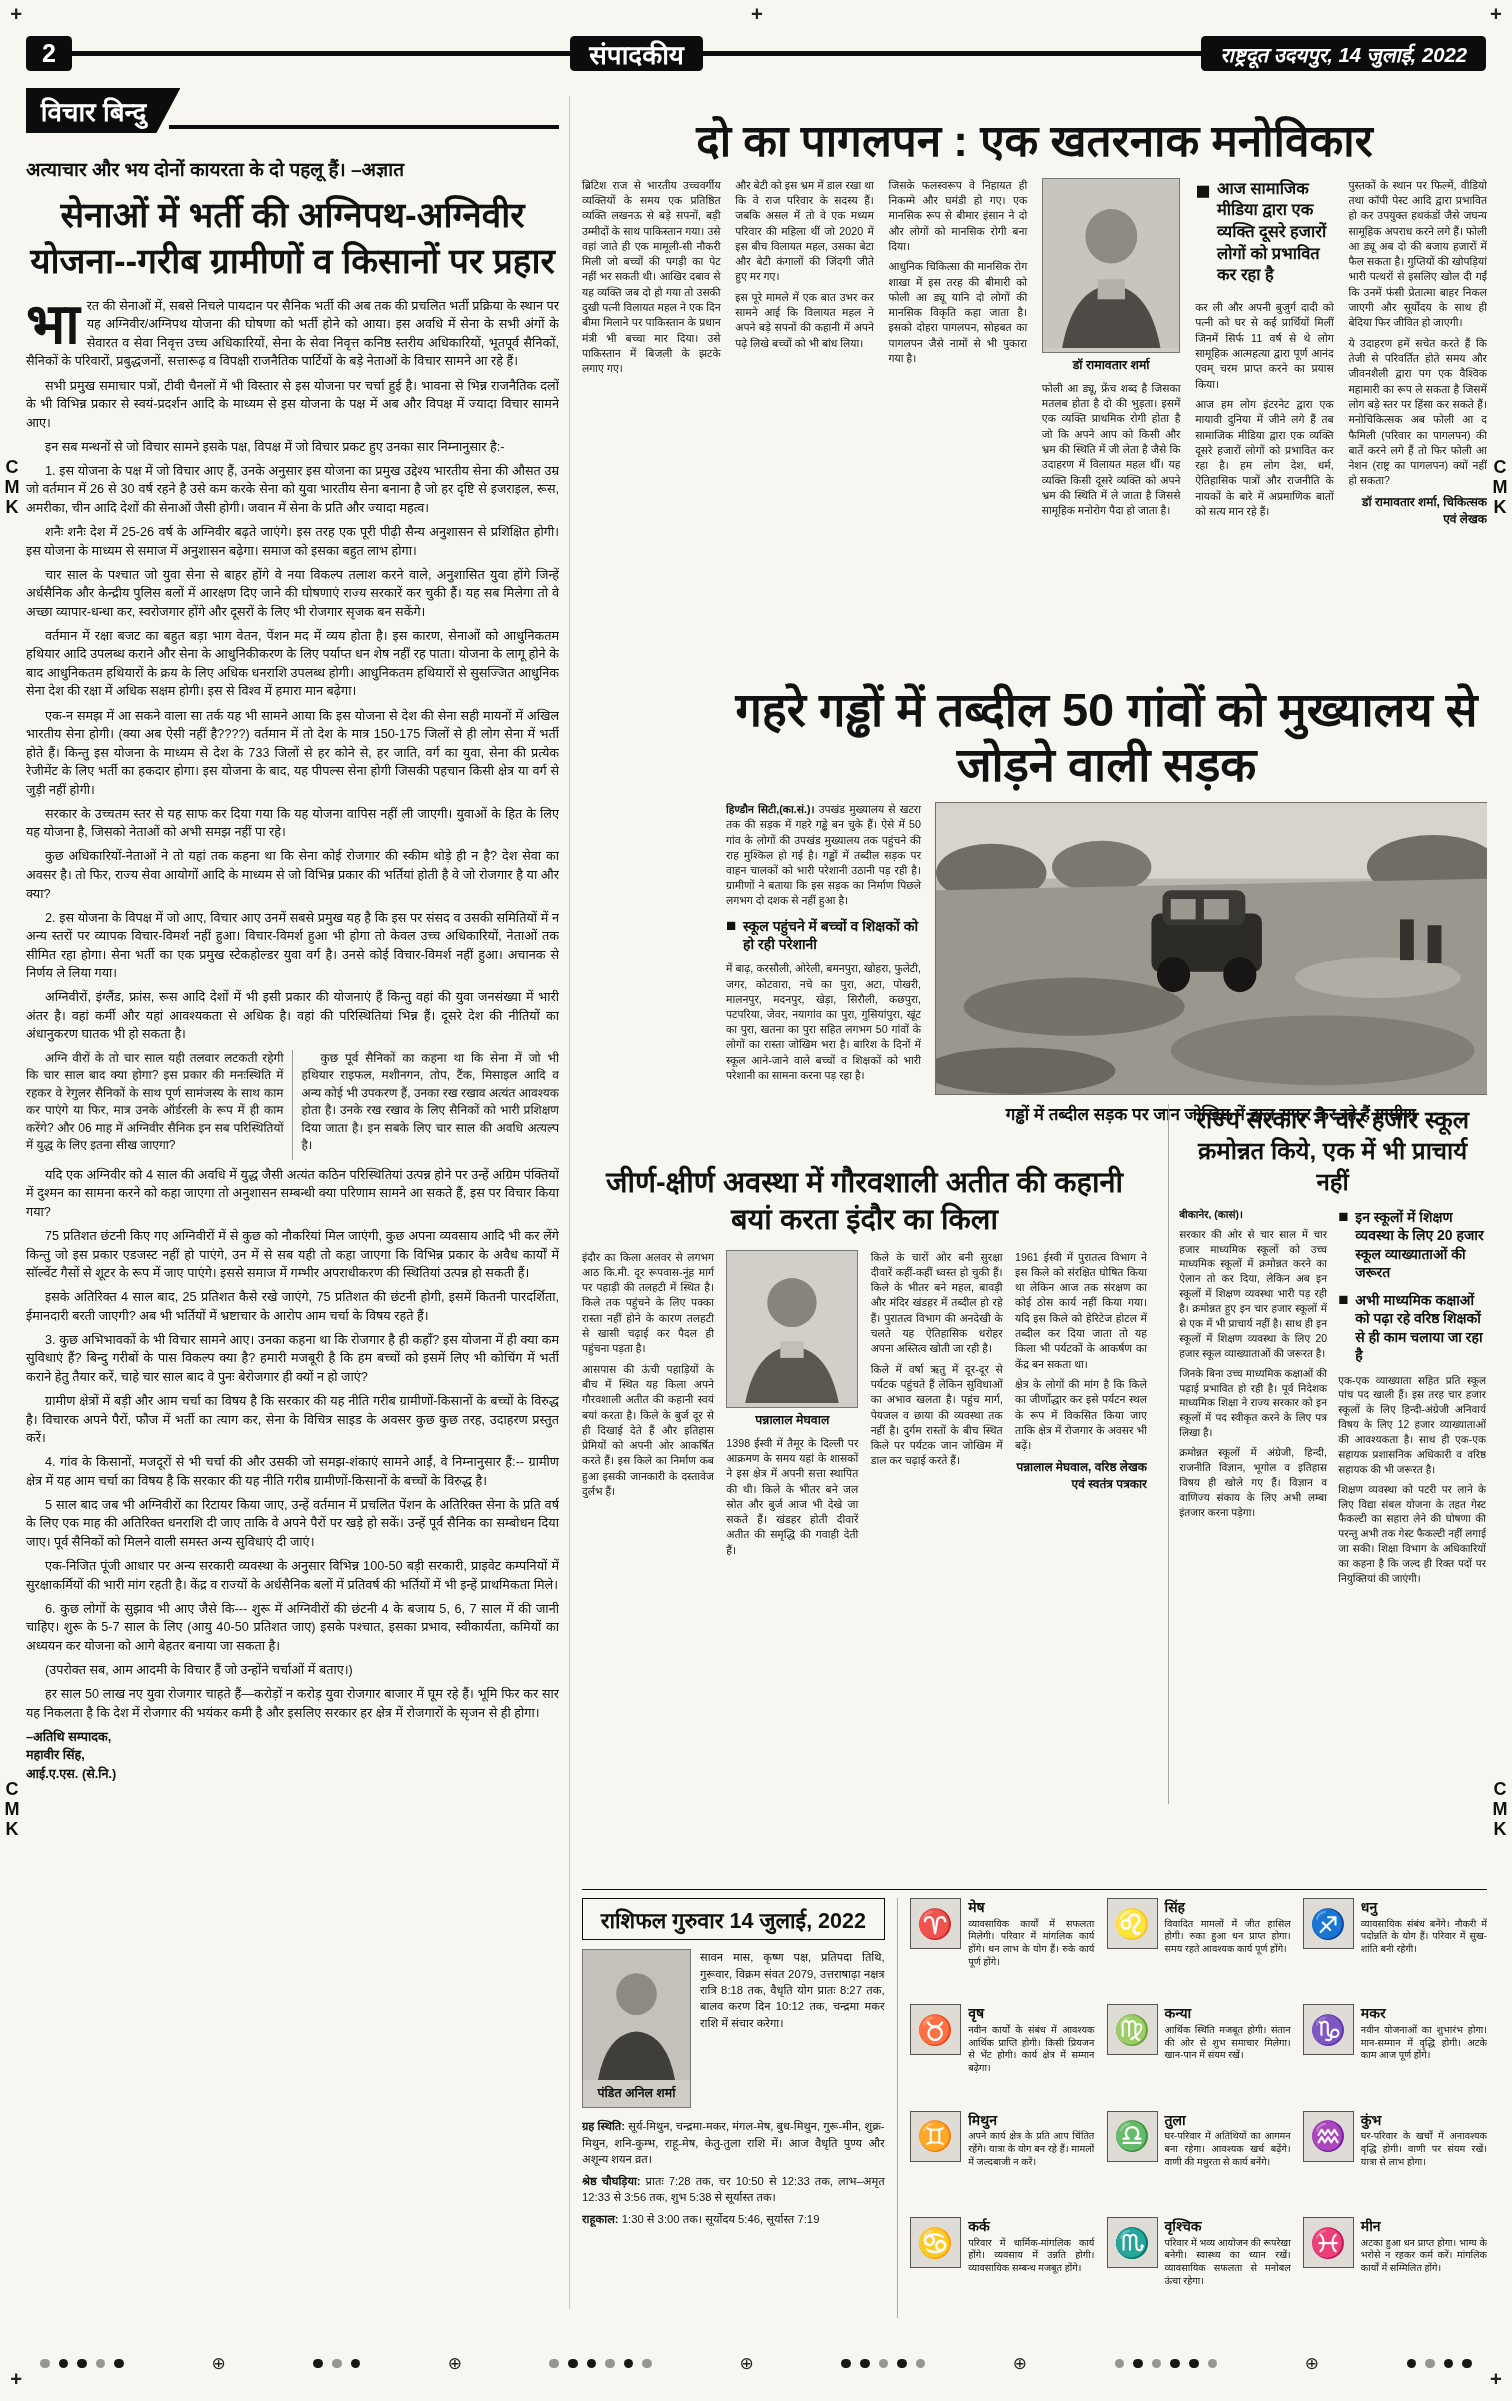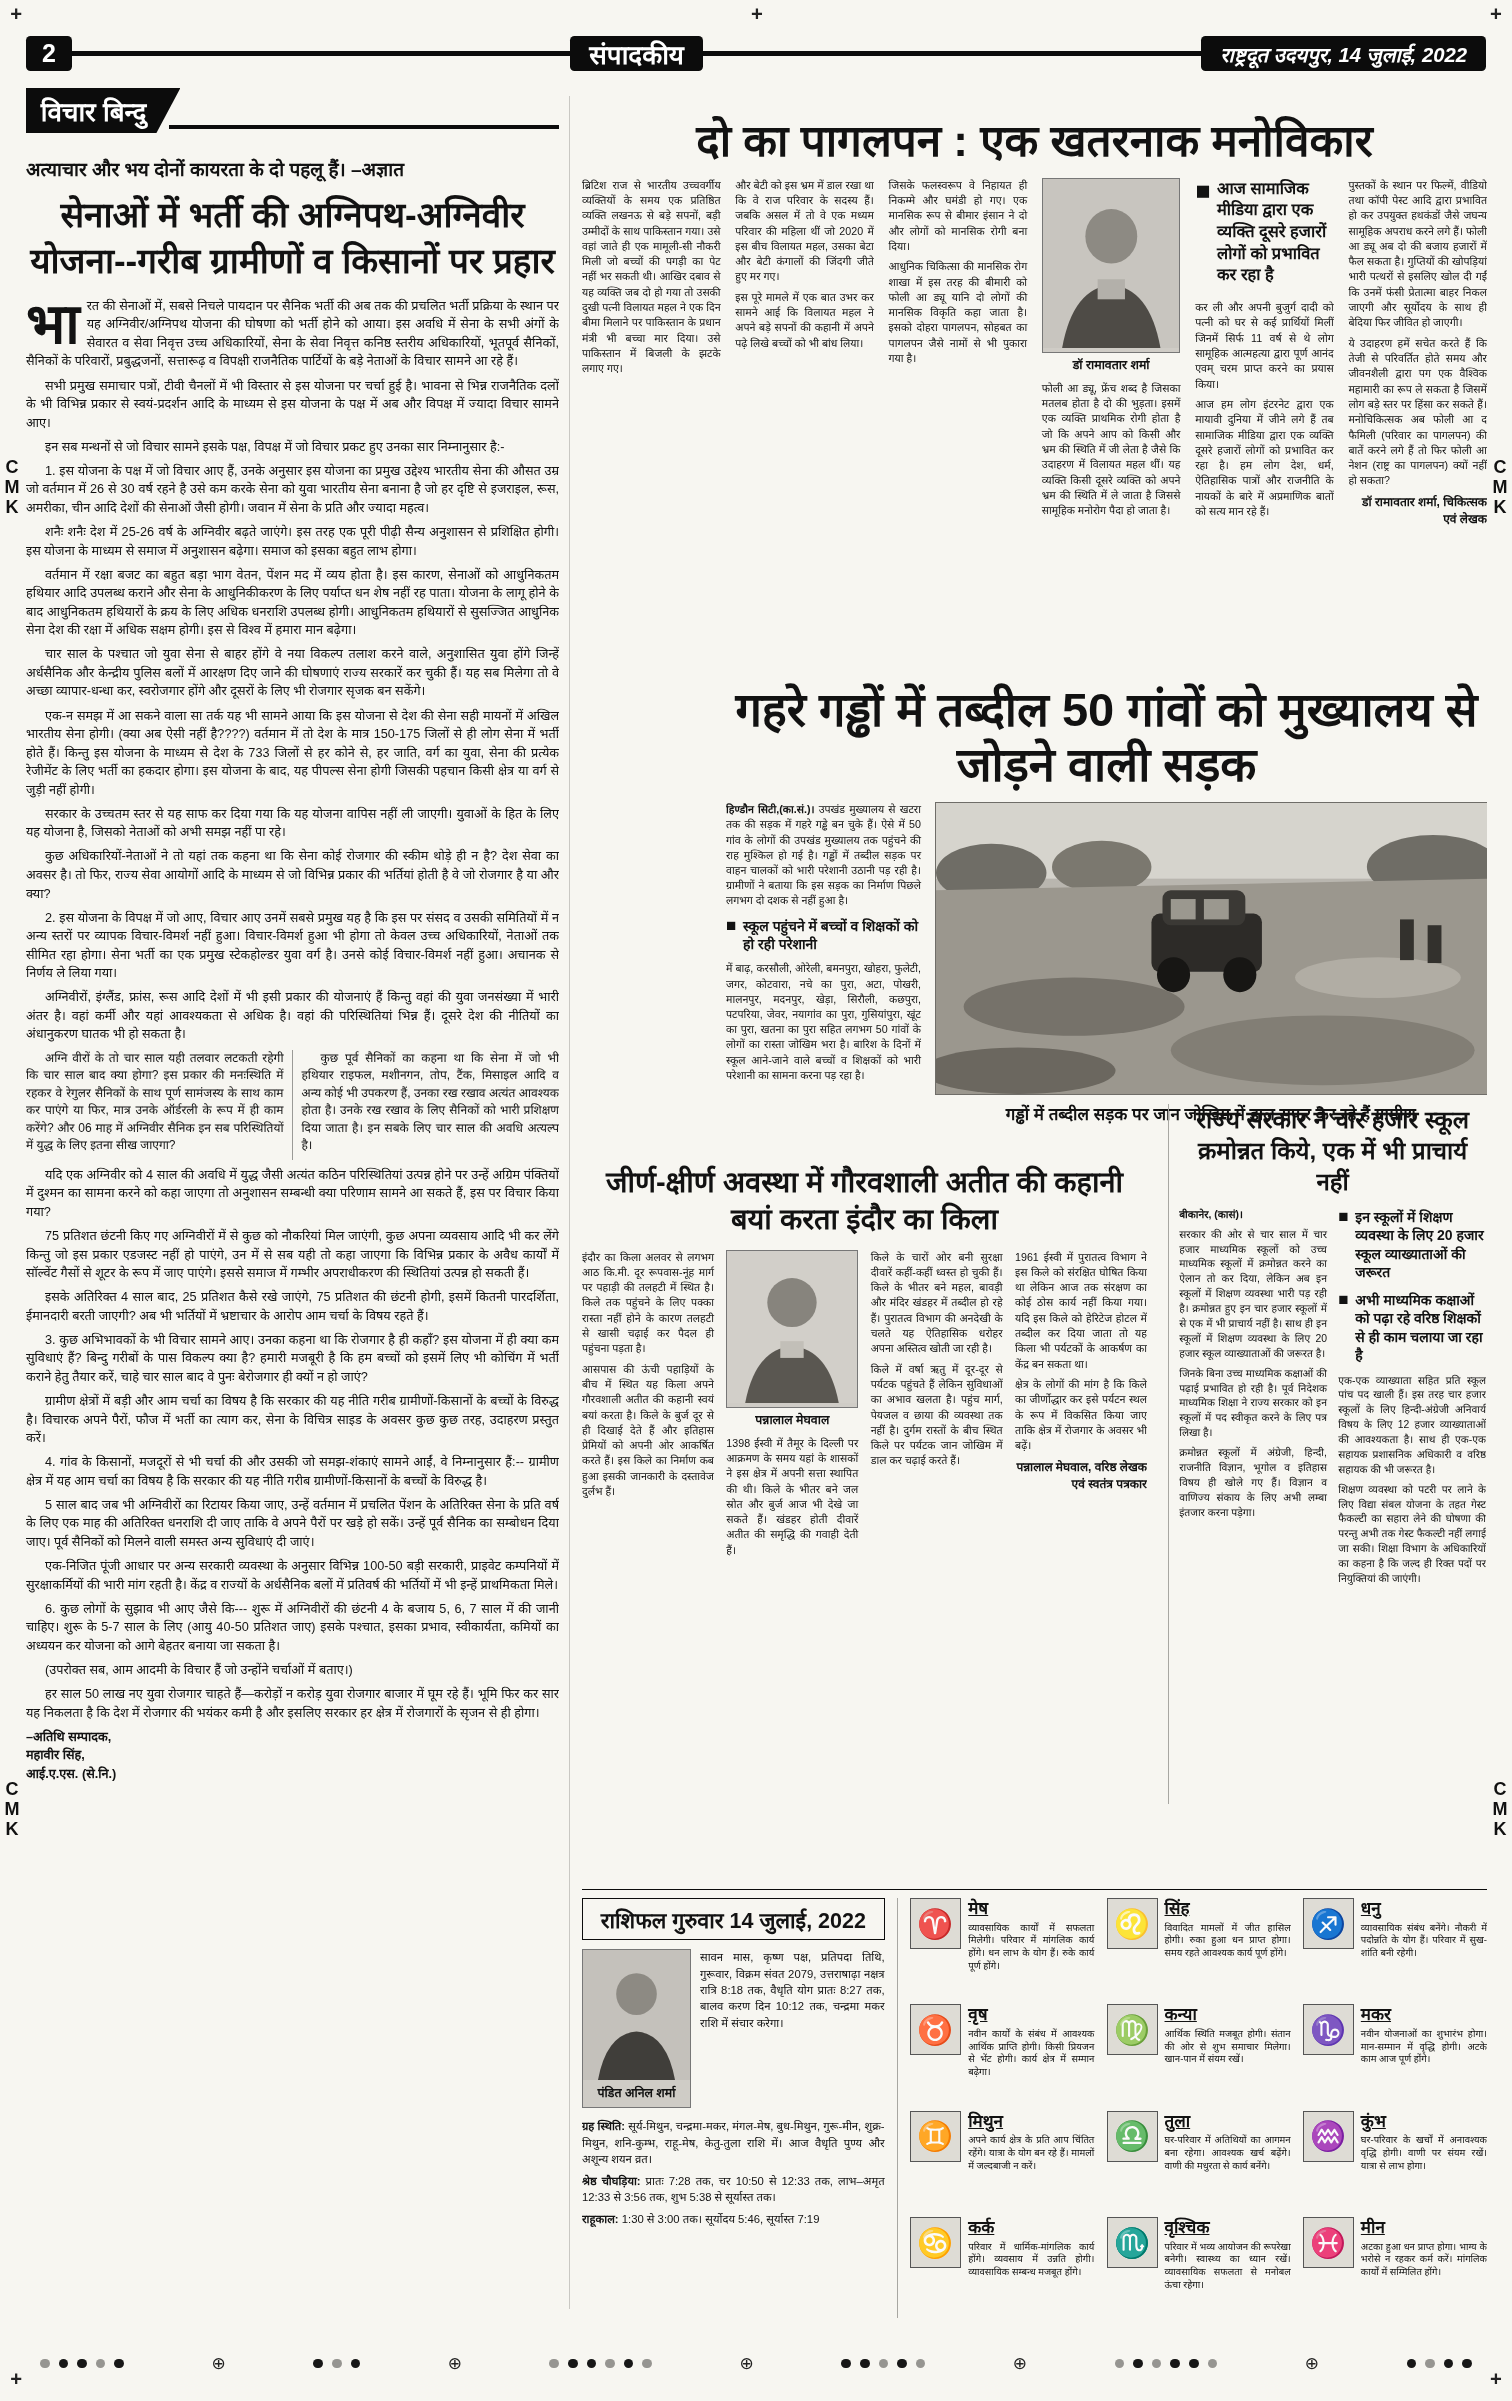--- a/index.html
+++ b/index.html
@@ -78,21 +78,21 @@
   .astro{display:flex;gap:9px;margin-bottom:5.6px;}
   .astro figure{width:107px;flex:none;}
   .panchang{flex:1;font-size:11.3px;line-height:1.45;text-align:justify;margin:0;}
   .rash-left .det p{font-size:11.3px;line-height:1.45;margin:5.6px 0 0;text-align:justify;}
   .rash-grid{flex:1;display:grid;grid-template-columns:repeat(3,1fr);grid-template-rows:repeat(4,1fr);
              grid-auto-flow:column;gap:5.6px 12.4px;padding-left:12.4px;}
   .sign{display:flex;gap:6.8px;align-items:flex-start;}
   .sicon{width:49px;height:49px;flex:none;border:0.6px solid #555;background:#dedcd5;
          display:flex;align-items:center;justify-content:center;font-size:29px;}
   .stext{font-size:9.6px;line-height:1.32;text-align:justify;}
-  .stext b{display:block;font-size:17px;margin-bottom:1.1px;text-decoration:underline;}
+  .stext b{display:block;font-size:14px;margin-bottom:1.1px;}
   
   .dots{position:absolute;left:40px;right:40px;top:2353px;display:flex;align-items:center;justify-content:space-between;}
   .dg{display:flex;gap:9px;align-items:center;}
   .dot{width:9.6px;height:9.6px;border-radius:50%;background:#171717;}
   .dot.lt{background:#969591;}
   .reg::before{content:"⊕";font-size:17px;color:#222;}
 </style>
 </head>
 <body>
 
@@ -149,22 +149,22 @@
       <p class="dc-para">
         <span class="dropcap">भा</span>
         <span>रत की सेनाओं में, सबसे निचले पायदान पर सैनिक भर्ती की अब तक की प्रचलित भर्ती प्रक्रिया के स्थान पर यह अग्निवीर/अग्निपथ योजना की घोषणा को भर्ती होने को आया। इस अवधि में सेना के सभी अंगों के सेवारत व सेवा निवृत्त उच्च अधिकारियों, सेना के सेवा निवृत्त कनिष्ठ स्तरीय अधिकारियों, भूतपूर्व सैनिकों, सैनिकों के परिवारों, प्रबुद्धजनों, सत्तारूढ़ व विपक्षी राजनैतिक पार्टियों के बड़े नेताओं के विचार सामने आ रहे हैं।</span>
       </p>
       <div>
 
       <p>सभी प्रमुख समाचार पत्रों, टीवी चैनलों में भी विस्तार से इस योजना पर चर्चा हुई है। भावना से भिन्न राजनैतिक दलों के भी विभिन्न प्रकार से स्वयं-प्रदर्शन आदि के माध्यम से इस योजना के पक्ष में अब और विपक्ष में ज्यादा विचार सामने आए।</p>
           <p>इन सब मन्थनों से जो विचार सामने इसके पक्ष, विपक्ष में जो विचार प्रकट हुए उनका सार निम्नानुसार है:-</p>
           <p>1. इस योजना के पक्ष में जो विचार आए हैं, उनके अनुसार इस योजना का प्रमुख उद्देश्य भारतीय सेना की औसत उम्र जो वर्तमान में 26 से 30 वर्ष रहने है उसे कम करके सेना को युवा भारतीय सेना बनाना है जो हर दृष्टि से इजराइल, रूस, अमरीका, चीन आदि देशों की सेनाओं जैसी होगी। जवान में सेना के प्रति और ज्यादा महत्व।</p>
           <p>शनैः शनैः देश में 25-26 वर्ष के अग्निवीर बढ़ते जाएंगे। इस तरह एक पूरी पीढ़ी सैन्य अनुशासन से प्रशिक्षित होगी। इस योजना के माध्यम से समाज में अनुशासन बढ़ेगा। समाज को इसका बहुत लाभ होगा।</p>
+          <p>चार साल के पश्चात जो युवा सेना से बाहर होंगे वे नया विकल्प तलाश करने वाले, अनुशासित युवा होंगे जिन्हें अर्धसैनिक और केन्द्रीय पुलिस बलों में आरक्षण दिए जाने की घोषणाएं राज्य सरकारें कर चुकी हैं। यह सब मिलेगा तो वे अच्छा व्यापार-धन्धा कर, स्वरोजगार होंगे और दूसरों के लिए भी रोजगार सृजक बन सकेंगे।</p>
           <p>वर्तमान में रक्षा बजट का बहुत बड़ा भाग वेतन, पेंशन मद में व्यय होता है। इस कारण, सेनाओं को आधुनिकतम हथियार आदि उपलब्ध कराने और सेना के आधुनिकीकरण के लिए पर्याप्त धन शेष नहीं रह पाता। योजना के लागू होने के बाद आधुनिकतम हथियारों के क्रय के लिए अधिक धनराशि उपलब्ध होगी। आधुनिकतम हथियारों से सुसज्जित आधुनिक सेना देश की रक्षा में अधिक सक्षम होगी। इस से विश्व में हमारा मान बढ़ेगा।</p>
-          <p>चार साल के पश्चात जो युवा सेना से बाहर होंगे वे नया विकल्प तलाश करने वाले, अनुशासित युवा होंगे जिन्हें अर्धसैनिक और केन्द्रीय पुलिस बलों में आरक्षण दिए जाने की घोषणाएं राज्य सरकारें कर चुकी हैं। यह सब मिलेगा तो वे अच्छा व्यापार-धन्धा कर, स्वरोजगार होंगे और दूसरों के लिए भी रोजगार सृजक बन सकेंगे।</p>
           <p>एक-न समझ में आ सकने वाला सा तर्क यह भी सामने आया कि इस योजना से देश की सेना सही मायनों में अखिल भारतीय सेना होगी। (क्या अब ऐसी नहीं है????) वर्तमान में तो देश के मात्र 150-175 जिलों से ही लोग सेना में भर्ती होते हैं। किन्तु इस योजना के माध्यम से देश के 733 जिलों से हर कोने से, हर जाति, वर्ग का युवा, सेना की प्रत्येक रेजीमेंट के लिए भर्ती का हकदार होगा। इस योजना के बाद, यह पीपल्स सेना होगी जिसकी पहचान किसी क्षेत्र या वर्ग से जुड़ी नहीं होगी।</p>
           <p>सरकार के उच्चतम स्तर से यह साफ कर दिया गया कि यह योजना वापिस नहीं ली जाएगी। युवाओं के हित के लिए यह योजना है, जिसको नेताओं को अभी समझ नहीं पा रहे।</p>
           <p>कुछ अधिकारियों-नेताओं ने तो यहां तक कहना था कि सेना कोई रोजगार की स्कीम थोड़े ही न है? देश सेवा का अवसर है। तो फिर, राज्य सेवा आयोगों आदि के माध्यम से जो विभिन्न प्रकार की भर्तियां होती है वे जो रोजगार है या और क्या?</p>
           <p>2. इस योजना के विपक्ष में जो आए, विचार आए उनमें सबसे प्रमुख यह है कि इस पर संसद व उसकी समितियों में न अन्य स्तरों पर व्यापक विचार-विमर्श नहीं हुआ। विचार-विमर्श हुआ भी होगा तो केवल उच्च अधिकारियों, नेताओं तक सीमित रहा होगा। सेना भर्ती का एक प्रमुख स्टेकहोल्डर युवा वर्ग है। उनसे कोई विचार-विमर्श नहीं हुआ। अचानक से निर्णय ले लिया गया।</p>
           <p>अग्निवीरों, इंग्लैंड, फ्रांस, रूस आदि देशों में भी इसी प्रकार की योजनाएं हैं किन्तु वहां की युवा जनसंख्या में भारी अंतर है। वहां कर्मी और यहां आवश्यकता से अधिक है। वहां की परिस्थितियां भिन्न हैं। दूसरे देश की नीतियों का अंधानुकरण घातक भी हो सकता है।</p>
         </div>
       <div class="twocol">
 
       <p>अग्नि वीरों के तो चार साल यही तलवार लटकती रहेगी कि चार साल बाद क्या होगा? इस प्रकार की मनःस्थिति में रहकर वे रेगुलर सैनिकों के साथ पूर्ण सामंजस्य के साथ काम कर पाएंगे या फिर, मात्र उनके ऑर्डरली के रूप में ही काम करेंगे? और 06 माह में अग्निवीर सैनिक इन सब परिस्थितियों में युद्ध के लिए इतना सीख जाएगा?</p>
           <p>कुछ पूर्व सैनिकों का कहना था कि सेना में जो भी हथियार राइफल, मशीनगन, तोप, टैंक, मिसाइल आदि व अन्य कोई भी उपकरण हैं, उनका रख रखाव अत्यंत आवश्यक होता है। उनके रख रखाव के लिए सैनिकों को भारी प्रशिक्षण दिया जाता है। इन सबके लिए चार साल की अवधि अत्यल्प है।</p>

